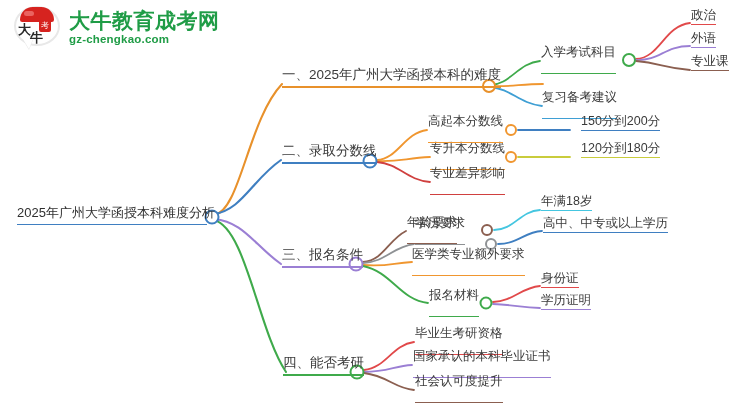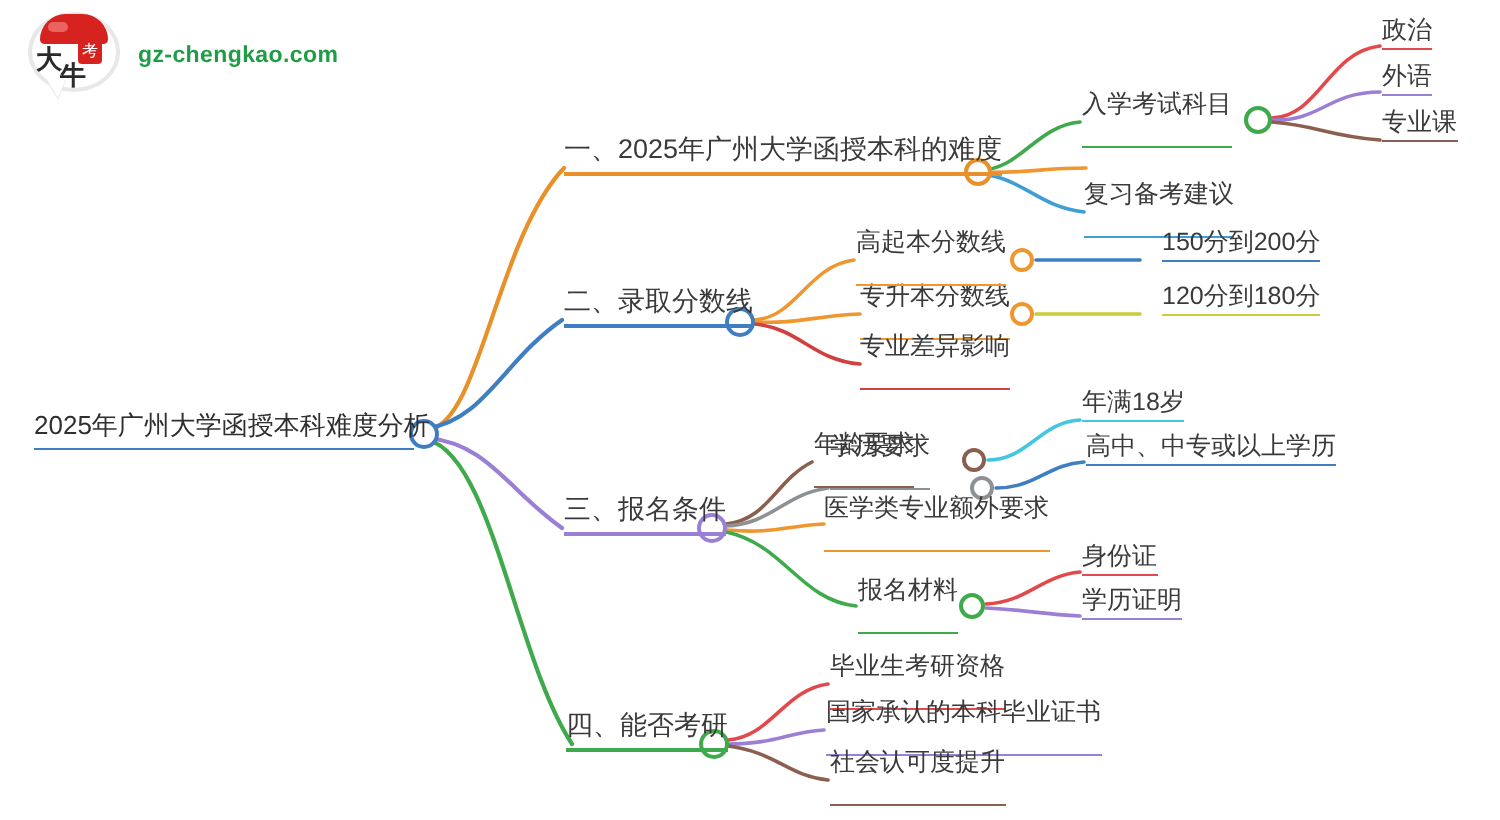--- a/index.html
+++ b/index.html
@@ -67,20 +67,21 @@
   <div class="logo">
     <div class="logo-mark">
       <div class="logo-bubble"></div>
       <div class="logo-tail"></div>
       <div class="logo-cap"></div>
       <div class="logo-sealA">大</div>
       <div class="logo-sealB">牛</div>
       <div class="logo-badge">考</div>
     </div>
     <div class="logo-text">
+      <div class="logo-cn">大牛教育成考网</div>
       <div class="logo-en">gz-chengkao.com</div>
     </div>
   </div>
 
   <svg class="links" viewBox="0 0 750 410">
     <g fill="none" stroke-linecap="round">
 
       <path stroke="#e8912b" stroke-width="2.1" d="M214,215 C240,212 248,120 282,84"></path>
       <path stroke="#3f7fc1" stroke-width="2.1" d="M214,214 C242,210 252,180 281,160"></path>
       <path stroke="#9b7fd4" stroke-width="2.1" d="M214,219 C244,222 254,245 281,264"></path>

